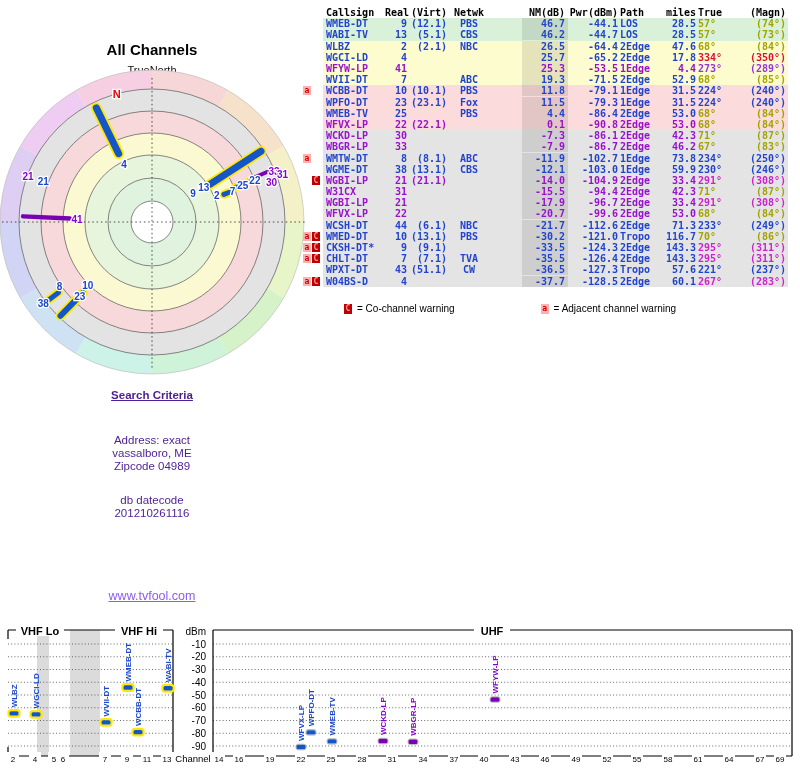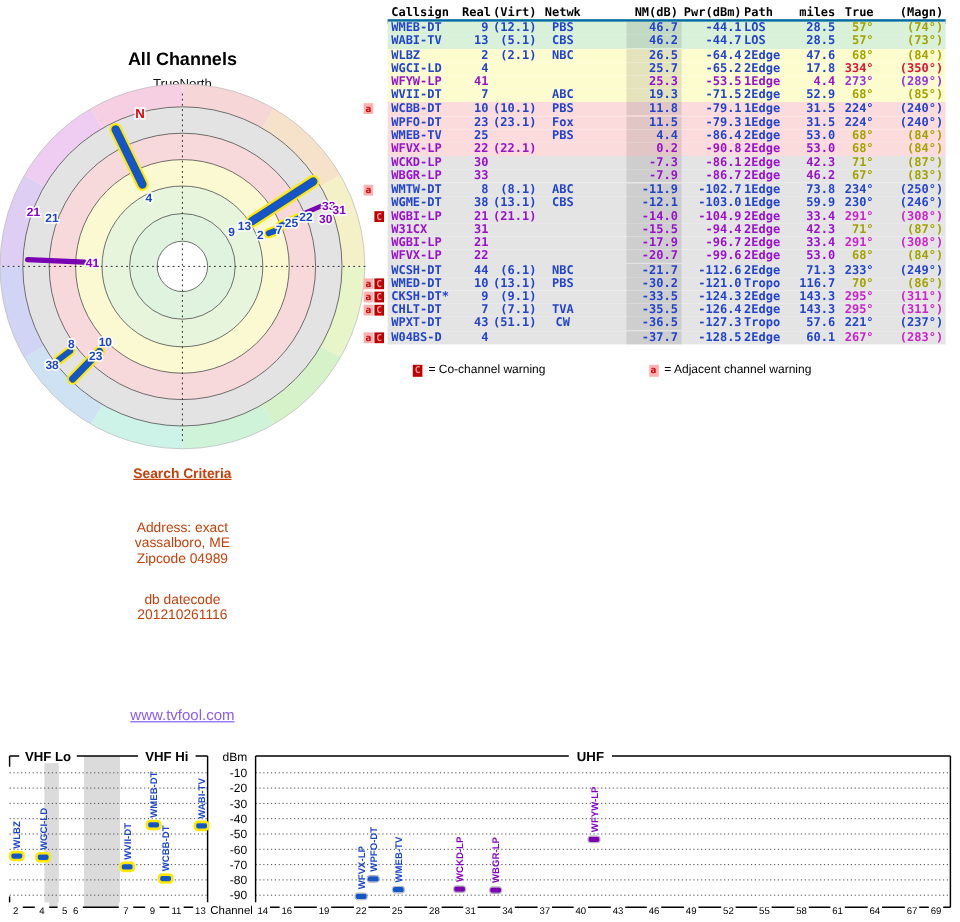--- a/index.html
+++ b/index.html
@@ -14,55 +14,55 @@
   
   #signal-table{position:absolute;left:303px;top:7px;width:492px;}
   .trow{display:flex;height:11.2px;align-items:center;
         font:bold 10px "DejaVu Sans Mono",monospace;white-space:pre;}
   .wcell{width:8px;height:9px;margin-right:1px;font:bold 8px "DejaVu Sans Mono",monospace;
          line-height:9.5px;text-align:center;}
   .wcell.on-a{background:#FFB0B0;color:#CC0000;}
   .wcell.on-c{background:#C00000;color:#FF9999;}
   .cells{display:flex;height:100%;margin-left:2px;width:465px;align-items:center;}
   .hrow .cells{background:none;}
-  .h2 .cells{border-bottom:4px solid #0369a1;}
+  .h2 .cells{border-bottom:1px solid #0369a1;}
   .bg-green{background:#D8F1D8;} .bg-yellow{background:#FDFCCF;}
   .bg-pink{background:#FBDBDB;}  .bg-gray{background:#E4E4E4;}
   .cells span{display:block;box-sizing:border-box;}
   .col-callsign{width:62px;padding-left:3px;}
   .col-real{width:24px;text-align:right;padding-right:2px;}
   .col-virt{width:40px;text-align:right;padding-right:2px;}
   .col-net{width:40px;text-align:center;}
   .col-sp{width:33px;}
   .col-nm{width:46px;text-align:right;padding-right:3px;}
   .col-pwr{width:52px;text-align:right;padding-right:2px;}
   .col-path{width:46px;}
   .col-dist{width:32px;text-align:right;padding-right:2px;}
-  .col-true{width:32px;text-align:right;padding-right:2px;}
+  .col-true{width:32px;padding-right:2px;}
   .col-magn{width:58px;text-align:right;padding-right:2px;}
   .col-chan{width:64px;text-align:center;}
   .col-sig{width:177px;text-align:center;}
   .col-azg{width:90px;text-align:center;}
   .nm-band{background:rgba(60,60,60,0.13);}
   .gray-eq{color:#909090;font-style:normal;}
   .hword{font-style:normal;color:#000;}
   .c-blue{color:#2244CC;} .c-purple{color:#9911CC;}
   .az-olive{color:#A3A300;} .az-blue{color:#2244CC;} .az-magenta{color:#CC22CC;}
   .az-violet{color:#9933DD;} .az-crimson{color:#DD1133;}
   
   #legend{position:absolute;left:344px;top:303px;display:flex;align-items:center;
           font:10px "Liberation Sans",sans-serif;color:#000;}
   .lg-box{width:8px;height:10px;text-align:center;font:bold 8px "DejaVu Sans Mono",monospace;
           line-height:10px;}
   .lg-co{background:#C00000;color:#FF9999;}
   .lg-adj{background:#FFB0B0;color:#CC0000;margin-left:86px;}
   .lg-txt{margin-left:5px;}
   
   #search-block{position:absolute;left:52px;top:389px;width:200px;text-align:center;
-                color:#c2410c;}
+                color:#4c1d95;}
   #search-title{font:bold 11.5px "Liberation Sans",sans-serif;text-decoration:underline;}
   #search-lines{margin-top:33px;font:11.5px "Liberation Sans",sans-serif;line-height:13px;text-align:center;}
   #db-lines{margin-top:21px;font:11.5px "Liberation Sans",sans-serif;line-height:13px;}
   #site-link{position:absolute;left:52px;top:589px;width:200px;text-align:center;
              font:12.5px "Liberation Sans",sans-serif;color:#8b5cf6;
              text-decoration:underline;cursor:pointer;}
   #spec-svg{position:absolute;left:0;top:615px;}
 </style>
 </head>
 <body>
@@ -309,21 +309,21 @@
 
     <div class="trow">
       <span class="wcell wa"></span>
       <span class="wcell wc"></span>
       <div class="cells bg-pink">
         <span class="d col-callsign c-purple">WFVX-LP</span>
         <span class="d col-real c-purple">22</span>
         <span class="d col-virt c-purple">(22.1)</span>
         <span class="d col-net c-purple"></span>
         <span class="col-sp"></span>
-        <span class="d col-nm nm-band c-purple">0.2</span>
+        <span class="d col-nm nm-band c-purple">0.1</span>
         <span class="d col-pwr c-purple">-90.8</span>
         <span class="d col-path c-purple">2Edge</span>
         <span class="d col-dist c-purple">53.0</span>
         <span class="azs col-true az-olive">68°</span>
         <span class="azs col-magn az-olive">(84°)</span>
       </div>
     </div>
 
     <div class="trow">
       <span class="wcell wa"></span>

